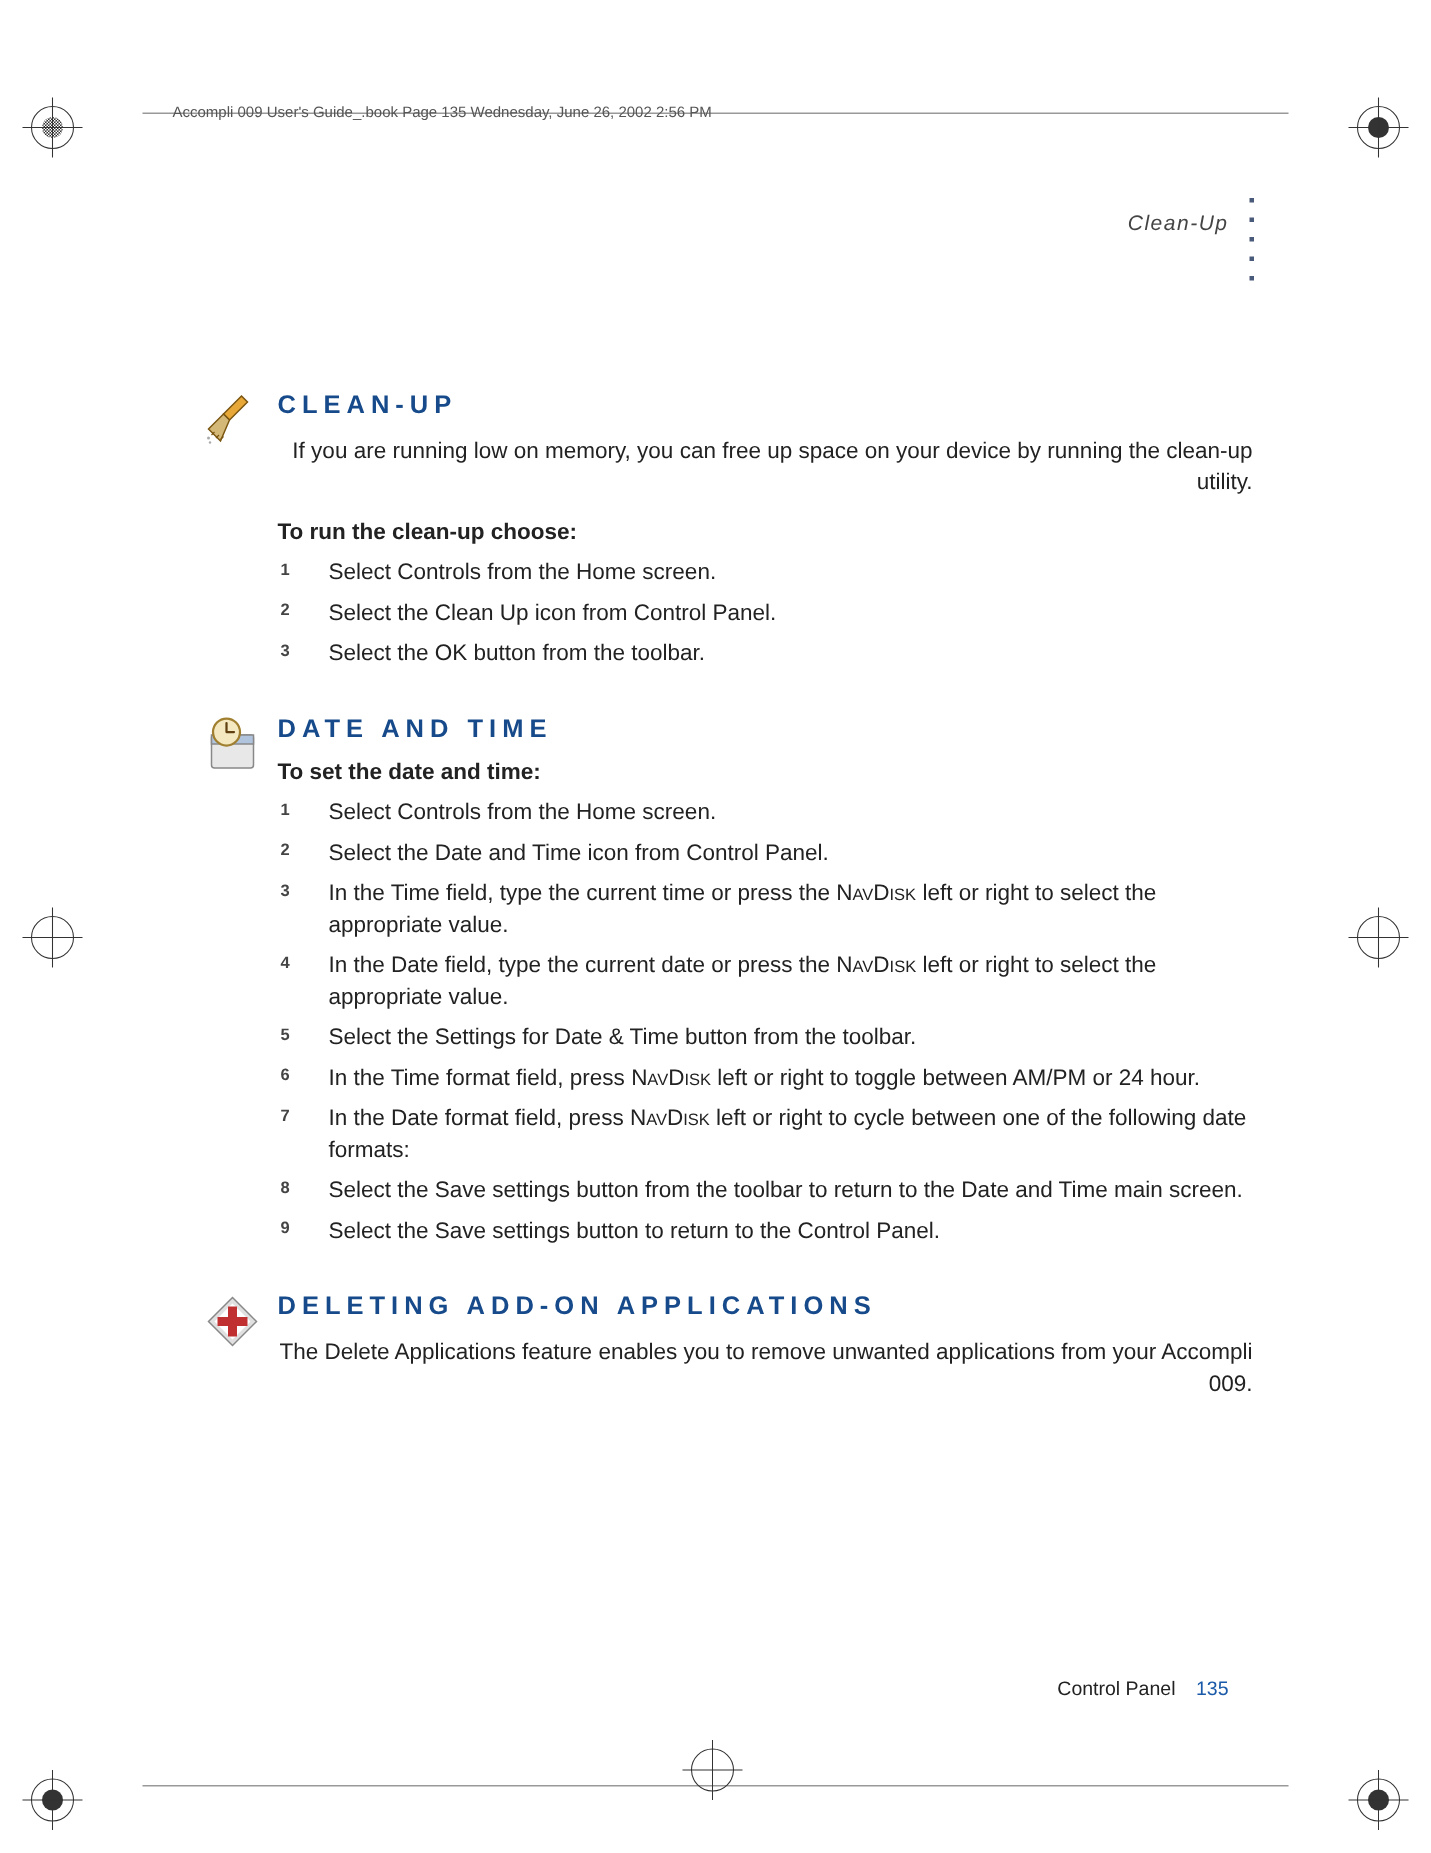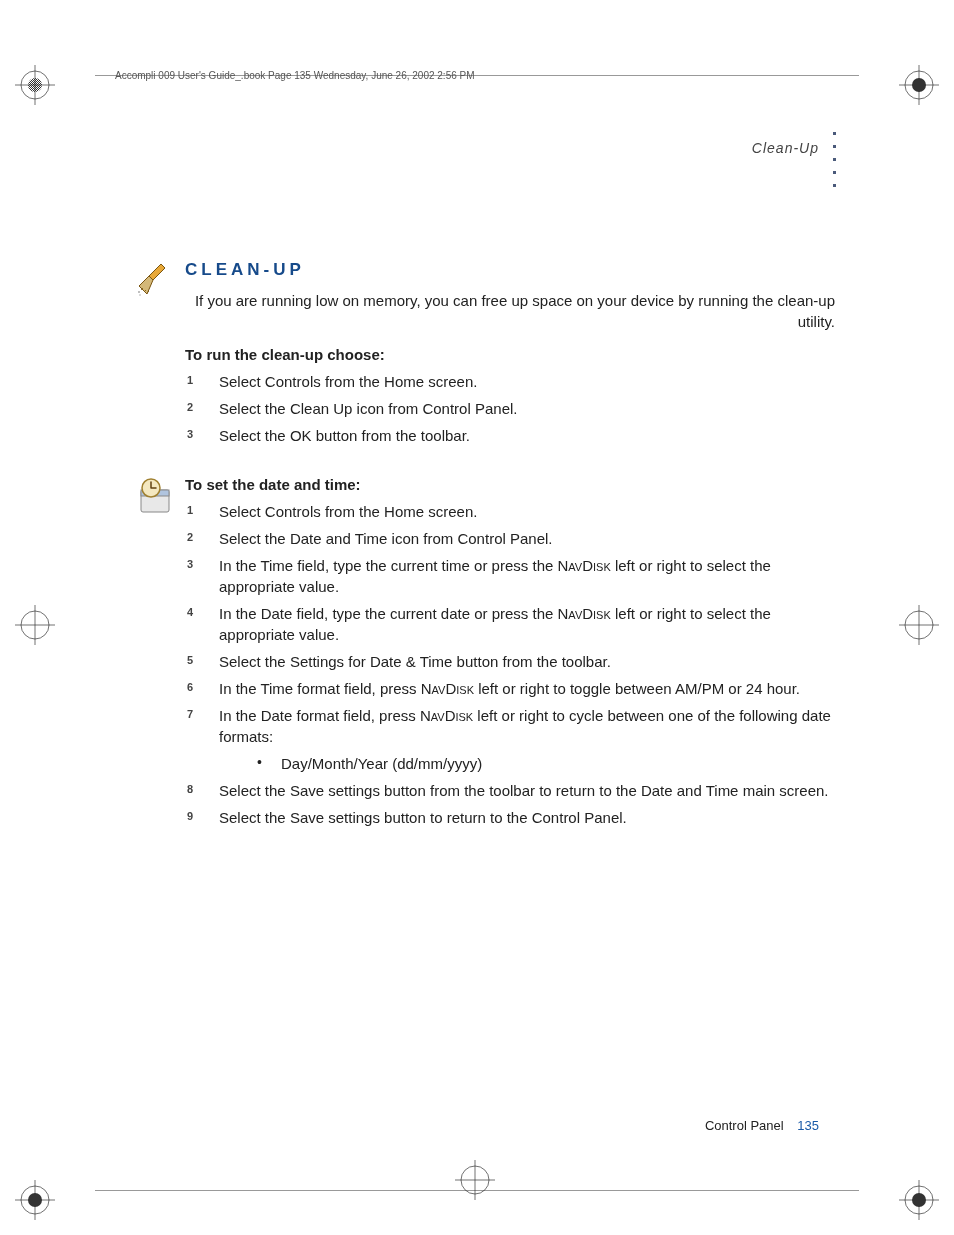--- a/index.html
+++ b/index.html
@@ -187,36 +187,46 @@
       </ol>
   </div>
 
   <div class="section">
     <svg class="section-icon" viewBox="0 0 40 40">
       <rect x="6" y="14" width="28" height="22" rx="2" fill="#e8e8e8" stroke="#888" stroke-width="1"></rect>
       <rect x="6" y="14" width="28" height="6" fill="#b0c4de" stroke="#888" stroke-width="1"></rect>
       <circle cx="16" cy="12" r="9" fill="#f4e8c0" stroke="#a08030" stroke-width="1.5"></circle>
       <path d="M 16 12 L 16 6 M 16 12 L 21 12" stroke="#604010" stroke-width="1.5" stroke-linecap="round"></path>
     </svg>
+    <h2 class="section-heading">DATE AND TIME</h2>
     <p class="subhead">To set the date and time:</p>
     <ol class="steps" id="steps-1">
         <li>Select Controls from the Home screen.</li>
         <li>Select the Date and Time icon from Control Panel.</li>
         <li>In the Time field, type the current time or press the <span class="navdisk">NavDisk</span> left or right to select the appropriate value.</li>
         <li>In the Date field, type the current date or press the <span class="navdisk">NavDisk</span> left or right to select the appropriate value.</li>
         <li>Select the Settings for Date &amp; Time button from the toolbar.</li>
         <li>In the Time format field, press <span class="navdisk">NavDisk</span> left or right to toggle between AM/PM or 24 hour.</li>
         <li>In the Date format field, press <span class="navdisk">NavDisk</span> left or right to cycle between one of the following date formats:<ul class="bull">
-            <li>Day/Month/Year (dd/mm/yyyy)</li>
           </ul></li>
         <li>Select the Save settings button from the toolbar to return to the Date and Time main screen.</li>
         <li>Select the Save settings button to return to the Control Panel.</li>
       </ol>
   </div>
 
+  <div class="section">
+    <svg class="section-icon" viewBox="0 0 40 40">
+      <polygon points="20,4 36,20 20,36 4,20" fill="#e0e0e0" stroke="#888" stroke-width="1"></polygon>
+      <polygon points="20,8 32,20 20,32 8,20" fill="#fff"></polygon>
+      <rect x="17" y="10" width="6" height="20" fill="#c03030"></rect>
+      <rect x="10" y="17" width="20" height="6" fill="#c03030"></rect>
+    </svg>
+    <h2 class="section-heading">DELETING ADD-ON APPLICATIONS</h2>
+    <p class="para">The Delete Applications feature enables you to remove unwanted applications from your Accompli 009.</p>
+  </div>
 
 </div>
 
 <div class="footer">
   <span>Control Panel</span>
   <span class="footer-num">135</span>
 </div>
 
 <div class="hr-bot"></div>
 

